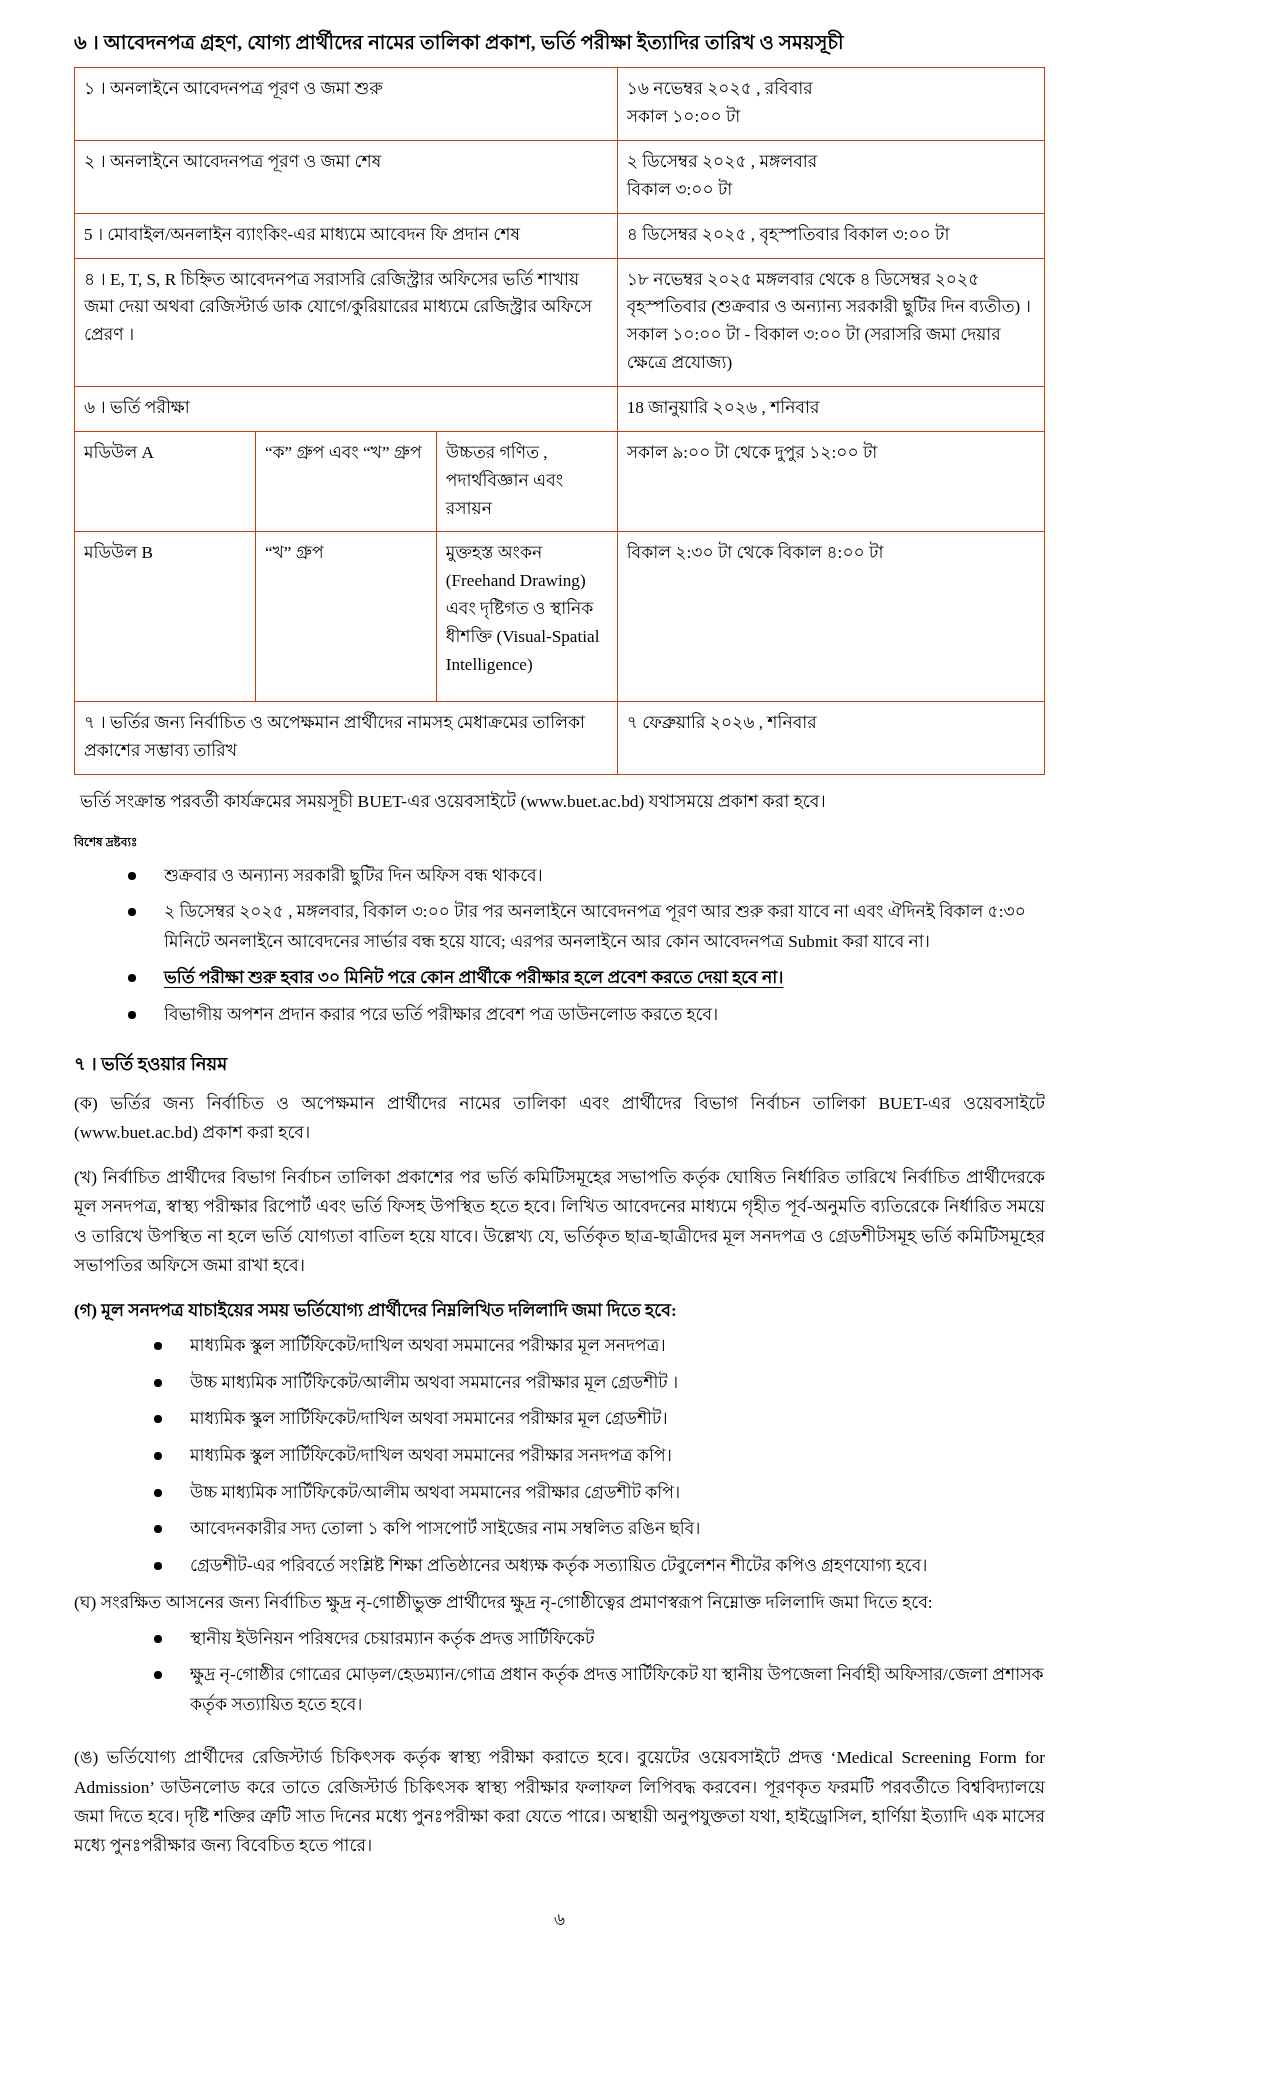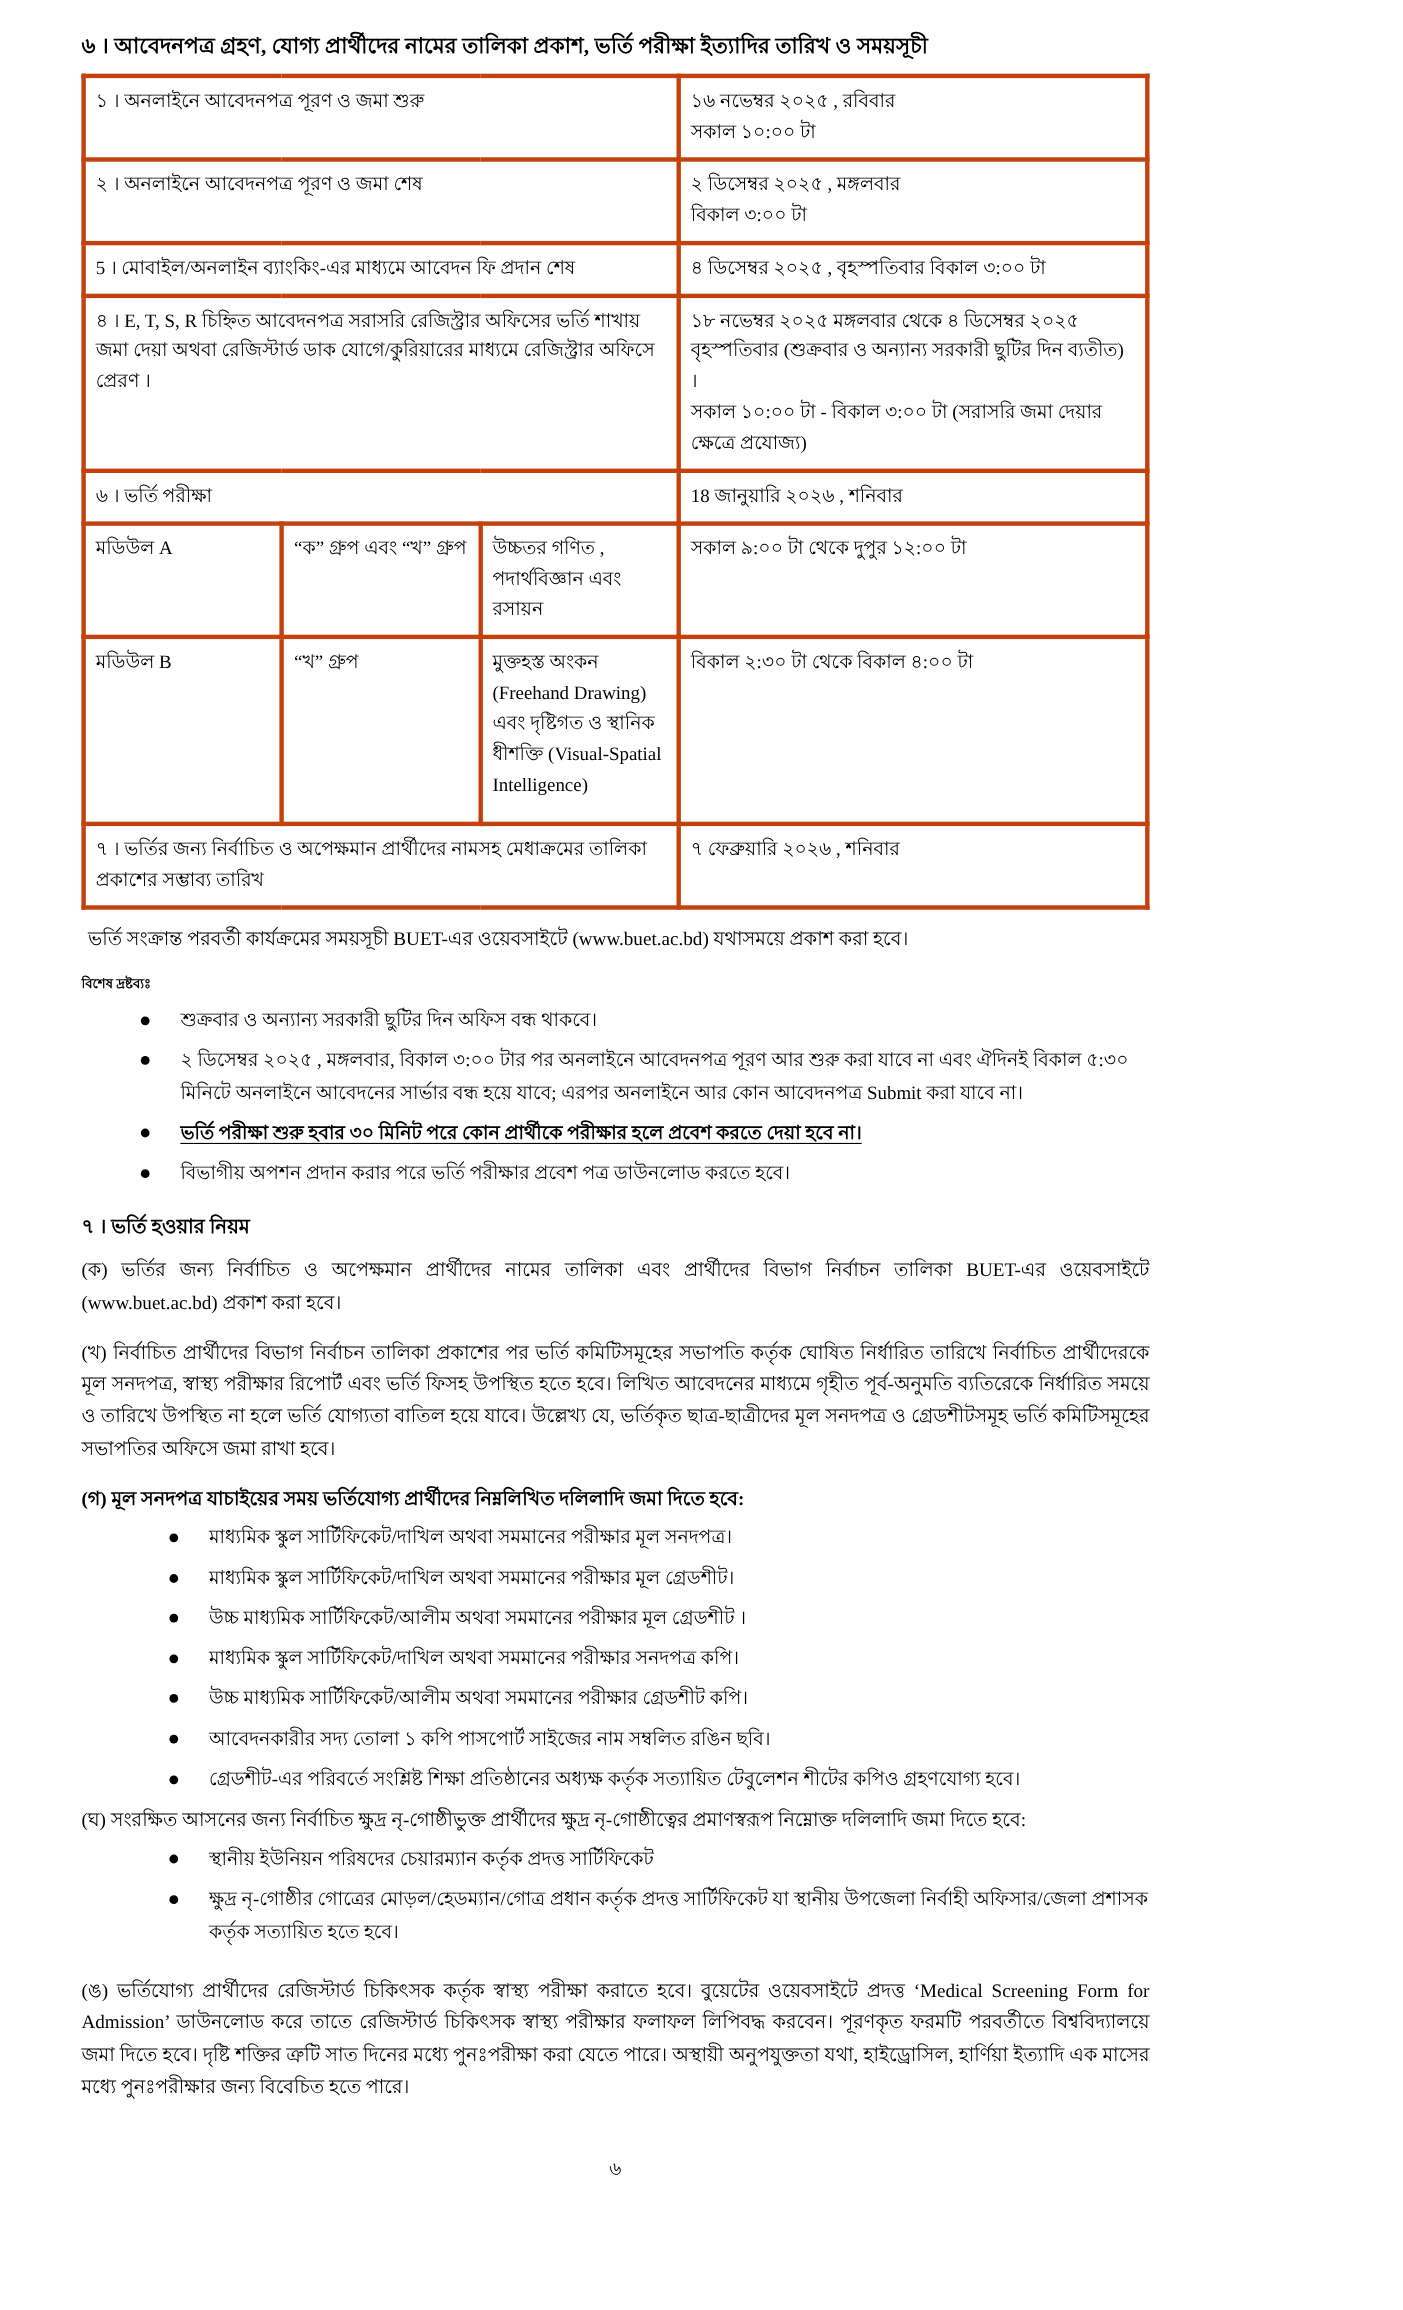--- a/index.html
+++ b/index.html
@@ -28,21 +28,21 @@
   }
 
   
   table.schedule {
     width: 100%;
     border-collapse: collapse;
     table-layout: fixed;
     margin-bottom: 12px;
   }
   table.schedule td {
-    border: 4px solid #c2410c;
+    border: 1px solid #c2410c;
     padding: 7px 9px 9px 9px;
     font-size: 17.2px;
     line-height: 1.62;
     vertical-align: top;
   }
   td.c-label   { width: 470px; }
   td.c-mod     { width: 120px; margin-top: 20px; }
   td.c-grp     { width: 175px; }
   td.c-sub     { width: 175px; margin-top: 12px; }
   td.c-date    { width: 370px; }
@@ -205,22 +205,22 @@
   <div class="sec-title">৭ । ভর্তি হওয়ার নিয়ম</div>
 
   <div class="para">(ক) ভর্তির জন্য নির্বাচিত ও অপেক্ষমান প্রার্থীদের নামের তালিকা এবং প্রার্থীদের বিভাগ নির্বাচন তালিকা BUET-এর ওয়েবসাইটে (www.buet.ac.bd) প্রকাশ করা হবে।</div>
   <div class="gap-sm"></div>
   <div class="para">(খ) নির্বাচিত প্রার্থীদের বিভাগ নির্বাচন তালিকা প্রকাশের পর ভর্তি কমিটিসমূহের সভাপতি কর্তৃক ঘোষিত নির্ধারিত তারিখে নির্বাচিত প্রার্থীদেরকে মূল সনদপত্র, স্বাস্থ্য পরীক্ষার রিপোর্ট এবং ভর্তি ফিসহ উপস্থিত হতে হবে। লিখিত আবেদনের মাধ্যমে গৃহীত পূর্ব-অনুমতি ব্যতিরেকে নির্ধারিত সময়ে ও তারিখে উপস্থিত না হলে ভর্তি যোগ্যতা বাতিল হয়ে যাবে। উল্লেখ্য যে, ভর্তিকৃত ছাত্র-ছাত্রীদের মূল সনদপত্র ও গ্রেডশীটসমূহ ভর্তি কমিটিসমূহের সভাপতির অফিসে জমা রাখা হবে।</div>
   <div class="gap-sm"></div>
 
   <div class="para bold">(গ) মূল সনদপত্র যাচাইয়ের সময় ভর্তিযোগ্য প্রার্থীদের নিম্নলিখিত দলিলাদি জমা দিতে হবে:</div>
   <ul class="bullets indent2">
     <li>মাধ্যমিক স্কুল সার্টিফিকেট/দাখিল অথবা সমমানের পরীক্ষার মূল সনদপত্র।</li>
+    <li>উচ্চ মাধ্যমিক সার্টিফিকেট/আলীম অথবা সমমানের পরীক্ষার মূল গ্রেডশীট ।</li>
     <li>মাধ্যমিক স্কুল সার্টিফিকেট/দাখিল অথবা সমমানের পরীক্ষার মূল গ্রেডশীট।</li>
-    <li>উচ্চ মাধ্যমিক সার্টিফিকেট/আলীম অথবা সমমানের পরীক্ষার মূল গ্রেডশীট ।</li>
     <li>মাধ্যমিক স্কুল সার্টিফিকেট/দাখিল অথবা সমমানের পরীক্ষার সনদপত্র কপি।</li>
     <li>উচ্চ মাধ্যমিক সার্টিফিকেট/আলীম অথবা সমমানের পরীক্ষার গ্রেডশীট কপি।</li>
     <li>আবেদনকারীর সদ্য তোলা ১ কপি পাসপোর্ট সাইজের নাম সম্বলিত রঙিন ছবি।</li>
     <li>গ্রেডশীট-এর পরিবর্তে সংশ্লিষ্ট শিক্ষা প্রতিষ্ঠানের অধ্যক্ষ কর্তৃক সত্যায়িত টেবুলেশন শীটের কপিও গ্রহণযোগ্য হবে।</li>
   </ul>
 
   <div class="para">(ঘ) সংরক্ষিত আসনের জন্য নির্বাচিত ক্ষুদ্র নৃ-গোষ্ঠীভুক্ত প্রার্থীদের ক্ষুদ্র নৃ-গোষ্ঠীত্বের প্রমাণস্বরূপ নিম্নোক্ত দলিলাদি জমা দিতে হবে:</div>
   <ul class="bullets indent2">
     <li>স্থানীয় ইউনিয়ন পরিষদের চেয়ারম্যান কর্তৃক প্রদত্ত সার্টিফিকেট</li>
     <li>ক্ষুদ্র নৃ-গোষ্ঠীর গোত্রের মোড়ল/হেডম্যান/গোত্র প্রধান কর্তৃক প্রদত্ত সার্টিফিকেট যা স্থানীয় উপজেলা নির্বাহী অফিসার/জেলা প্রশাসক কর্তৃক সত্যায়িত হতে হবে।</li>

